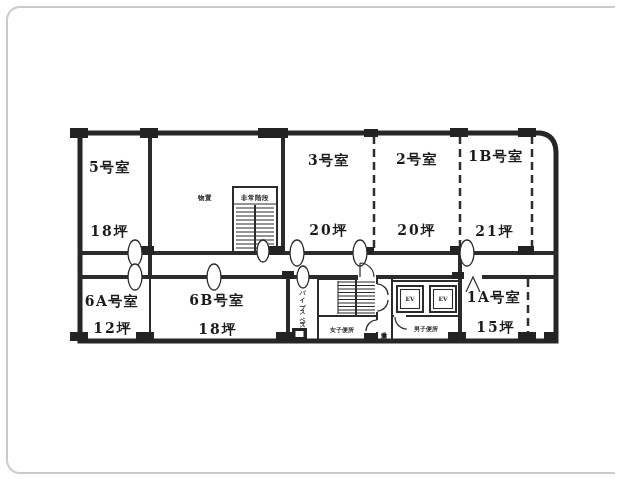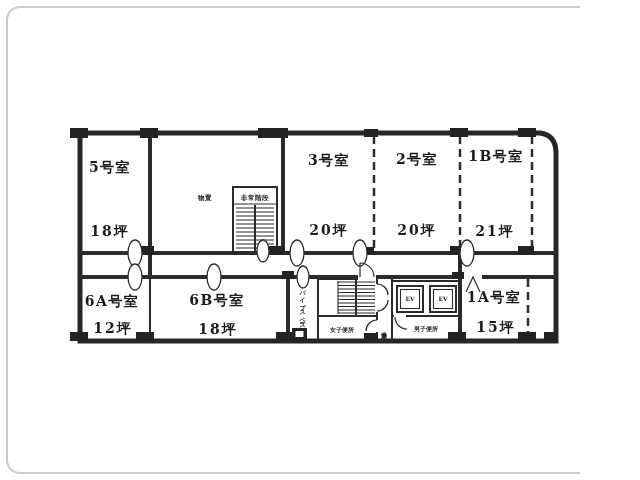--- a/index.html
+++ b/index.html
@@ -1,17 +1,17 @@
 <!DOCTYPE html>
 <html><head>
 <meta charset="utf-8">
 <style>
   html,body{margin:0;padding:0;background:#ffffff;}
   .canvas{position:relative;width:580px;height:480px;background:#ffffff;overflow:hidden;
-          font-family:"DejaVu Serif","Liberation Serif",serif;}
+          font-family:"DejaVu Serif","Liberation Serif",serif;padding-left:35px;}
   .frame{position:absolute;left:6px;top:6px;width:624px;height:464px;
          border:2px solid #cbcbcb;border-radius:14px;}
   svg{position:absolute;left:0;top:0;}
   .outline{stroke:#262626;stroke-width:5;fill:none;}
   .wall{stroke:#2b2b2b;stroke-width:4;fill:none;stroke-linecap:square;}
   .wall-thin{stroke:#2b2b2b;stroke-width:2;fill:none;stroke-linecap:square;}
   .wall-dash{stroke:#2e2e2e;stroke-width:2.5;fill:none;stroke-dasharray:8 5;}
   .tread{stroke:#2b2b2b;stroke-width:1.1;fill:none;}
   .col{fill:#232323;stroke:none;}
   .gap{fill:#ffffff;stroke:none;}

